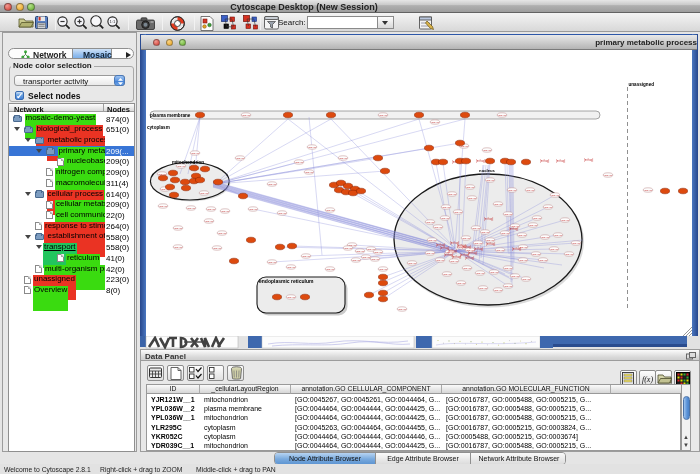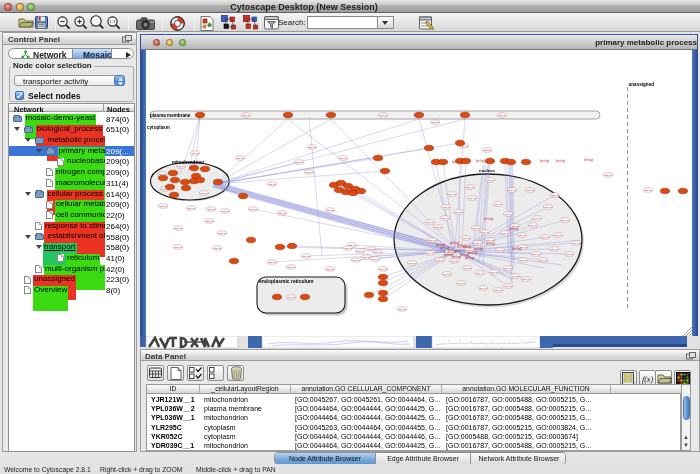--- a/index.html
+++ b/index.html
@@ -154,27 +154,20 @@
     <path d="M3.5 5.5 L11.5 5.5 L8.5 8.5 L8.5 12 L6.5 11 L6.5 8.5 Z" fill="#9aa2ac" stroke="#444" stroke-width="0.7"></path>
   </svg>
 <svg class="abs" style="left:419px;top:15px" width="15" height="15" viewBox="0 0 15 15">
     <rect x="0.5" y="2" width="12" height="12" rx="1" fill="#f2f2f2" stroke="#555" stroke-width="0.9"></rect>
     <rect x="0.5" y="2" width="12" height="3" fill="#b9c6de" stroke="#555" stroke-width="0.9"></rect>
     <line x1="2" y1="8" x2="11" y2="8" stroke="#889" stroke-width="0.8"></line>
     <line x1="2" y1="11" x2="11" y2="11" stroke="#889" stroke-width="0.8"></line>
     <path d="M8 6 L13.5 11.5 L14.5 14.5 L11.5 13.5 L6.5 8 Z" fill="#d8b24a" stroke="#6a5515" stroke-width="0.7"></path>
   </svg>
 <div class="abs cpanel">
-<div class="abs ptitle" style="left:0;top:0;width:133px;height:12px;">
-      <span style="position:absolute;left:5px;top:2px;">Control Panel</span>
-      <svg style="position:absolute;right:4px;top:2px" width="10" height="8" viewBox="0 0 10 8">
-        <rect x="0.5" y="2" width="6" height="5" fill="none" stroke="#666" stroke-width="1"></rect>
-        <rect x="3.5" y="0.5" width="6" height="5" fill="#ddd" stroke="#666" stroke-width="1"></rect>
-      </svg>
-    </div>
 <div class="abs tabwrap">
 <div style="position:absolute;left:63px;top:0;width:40px;height:11px;background:linear-gradient(#cfe2f7,#92bdee 55%,#6ea7e6);border-left:1px solid #8f8f8f;border-right:1px solid #8f8f8f;"></div>
 <svg style="position:absolute;left:12px;top:1px" width="9" height="9" viewBox="0 0 9 9">
         <circle cx="4.5" cy="1.8" r="1.5" fill="#3fae3f"></circle>
         <circle cx="1.8" cy="7" r="1.5" fill="#3fae3f"></circle>
         <circle cx="7.2" cy="7" r="1.5" fill="#3fae3f"></circle>
         <path d="M4.5 2 L4.5 4.5 M4.5 4.5 L1.8 7 M4.5 4.5 L7.2 7" stroke="#2a7a2a" stroke-width="0.8" fill="none"></path>
       </svg>
 <div style="position:absolute;left:24px;top:1px;font-size:8.5px;font-weight:bold;color:#222;">Network</div>
 <div style="position:absolute;left:74px;top:1px;font-size:8.5px;font-weight:bold;color:#123;">Mosaic</div>

